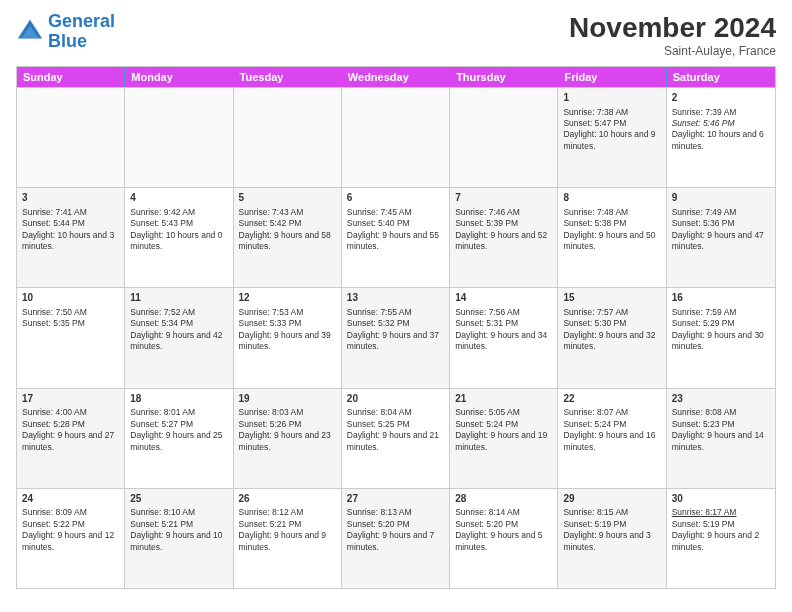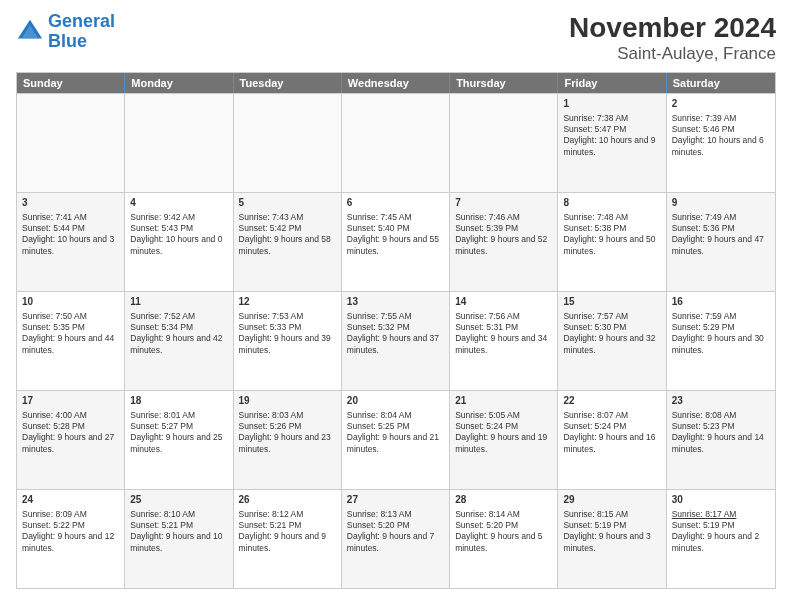--- a/index.html
+++ b/index.html
@@ -43,33 +43,33 @@
     }
     .title-section {
       text-align: right;
     }
     .main-title {
       font-size: 28px;
       font-weight: bold;
       color: #333;
     }
     .subtitle {
-      font-size: 17px;
+      font-size: 12px;
       color: #555;
     }
     .calendar {
       flex: 1;
       display: flex;
       flex-direction: column;
       border: 1px solid #ccc;
     }
     .cal-header {
       display: grid;
       grid-template-columns: repeat(7, 1fr);
-      background: #737373;
+      background: #d946ef;
     }
     .cal-header-cell {
       color: #fff;
       font-size: 11px;
       font-weight: bold;
       padding: 4px 6px;
       border-right: 1px solid #4a90d0;
     }
     .cal-header-cell:last-child { border-right: none; }
     .cal-body {
@@ -143,21 +143,21 @@
           <div class="cal-cell empty"></div>
           <div class="cal-cell shaded">
             <span class="day-num">1</span>
             <span style="display: block;">Sunrise: 7:38 AM</span>
             <span style="display: block;">Sunset: 5:47 PM</span>
             <span style="display: block;">Daylight: 10 hours and 9 minutes.</span>
           </div>
           <div class="cal-cell">
             <span class="day-num">2</span>
             <span style="display: block;">Sunrise: 7:39 AM</span>
-            <span style="display: block;">Sunset: 5:46 PM</span>
+            <span style="display: block; font-style: italic;">Sunset: 5:46 PM</span>
             <span style="display: block;">Daylight: 10 hours and 6 minutes.</span>
           </div>
         </div>
         <div class="cal-row">
           <div class="cal-cell shaded">
             <span class="day-num">3</span>
             <span style="display: block;">Sunrise: 7:41 AM</span>
             <span style="display: block;">Sunset: 5:44 PM</span>
             <span style="display: block;">Daylight: 10 hours and 3 minutes.</span>
           </div>
@@ -196,21 +196,20 @@
             <span style="display: block;">Sunrise: 7:49 AM</span>
             <span style="display: block;">Sunset: 5:36 PM</span>
             <span style="display: block;">Daylight: 9 hours and 47 minutes.</span>
           </div>
         </div>
         <div class="cal-row">
           <div class="cal-cell">
             <span class="day-num">10</span>
             <span style="display: block;">Sunrise: 7:50 AM</span>
             <span style="display: block;">Sunset: 5:35 PM</span>
-            <span style="display: block;">Daylight: 9 hours and 44 minutes.</span>
           </div>
           <div class="cal-cell shaded">
             <span class="day-num">11</span>
             <span style="display: block;">Sunrise: 7:52 AM</span>
             <span style="display: block;">Sunset: 5:34 PM</span>
             <span style="display: block;">Daylight: 9 hours and 42 minutes.</span>
           </div>
           <div class="cal-cell">
             <span class="day-num">12</span>
             <span style="display: block;">Sunrise: 7:53 AM</span>

